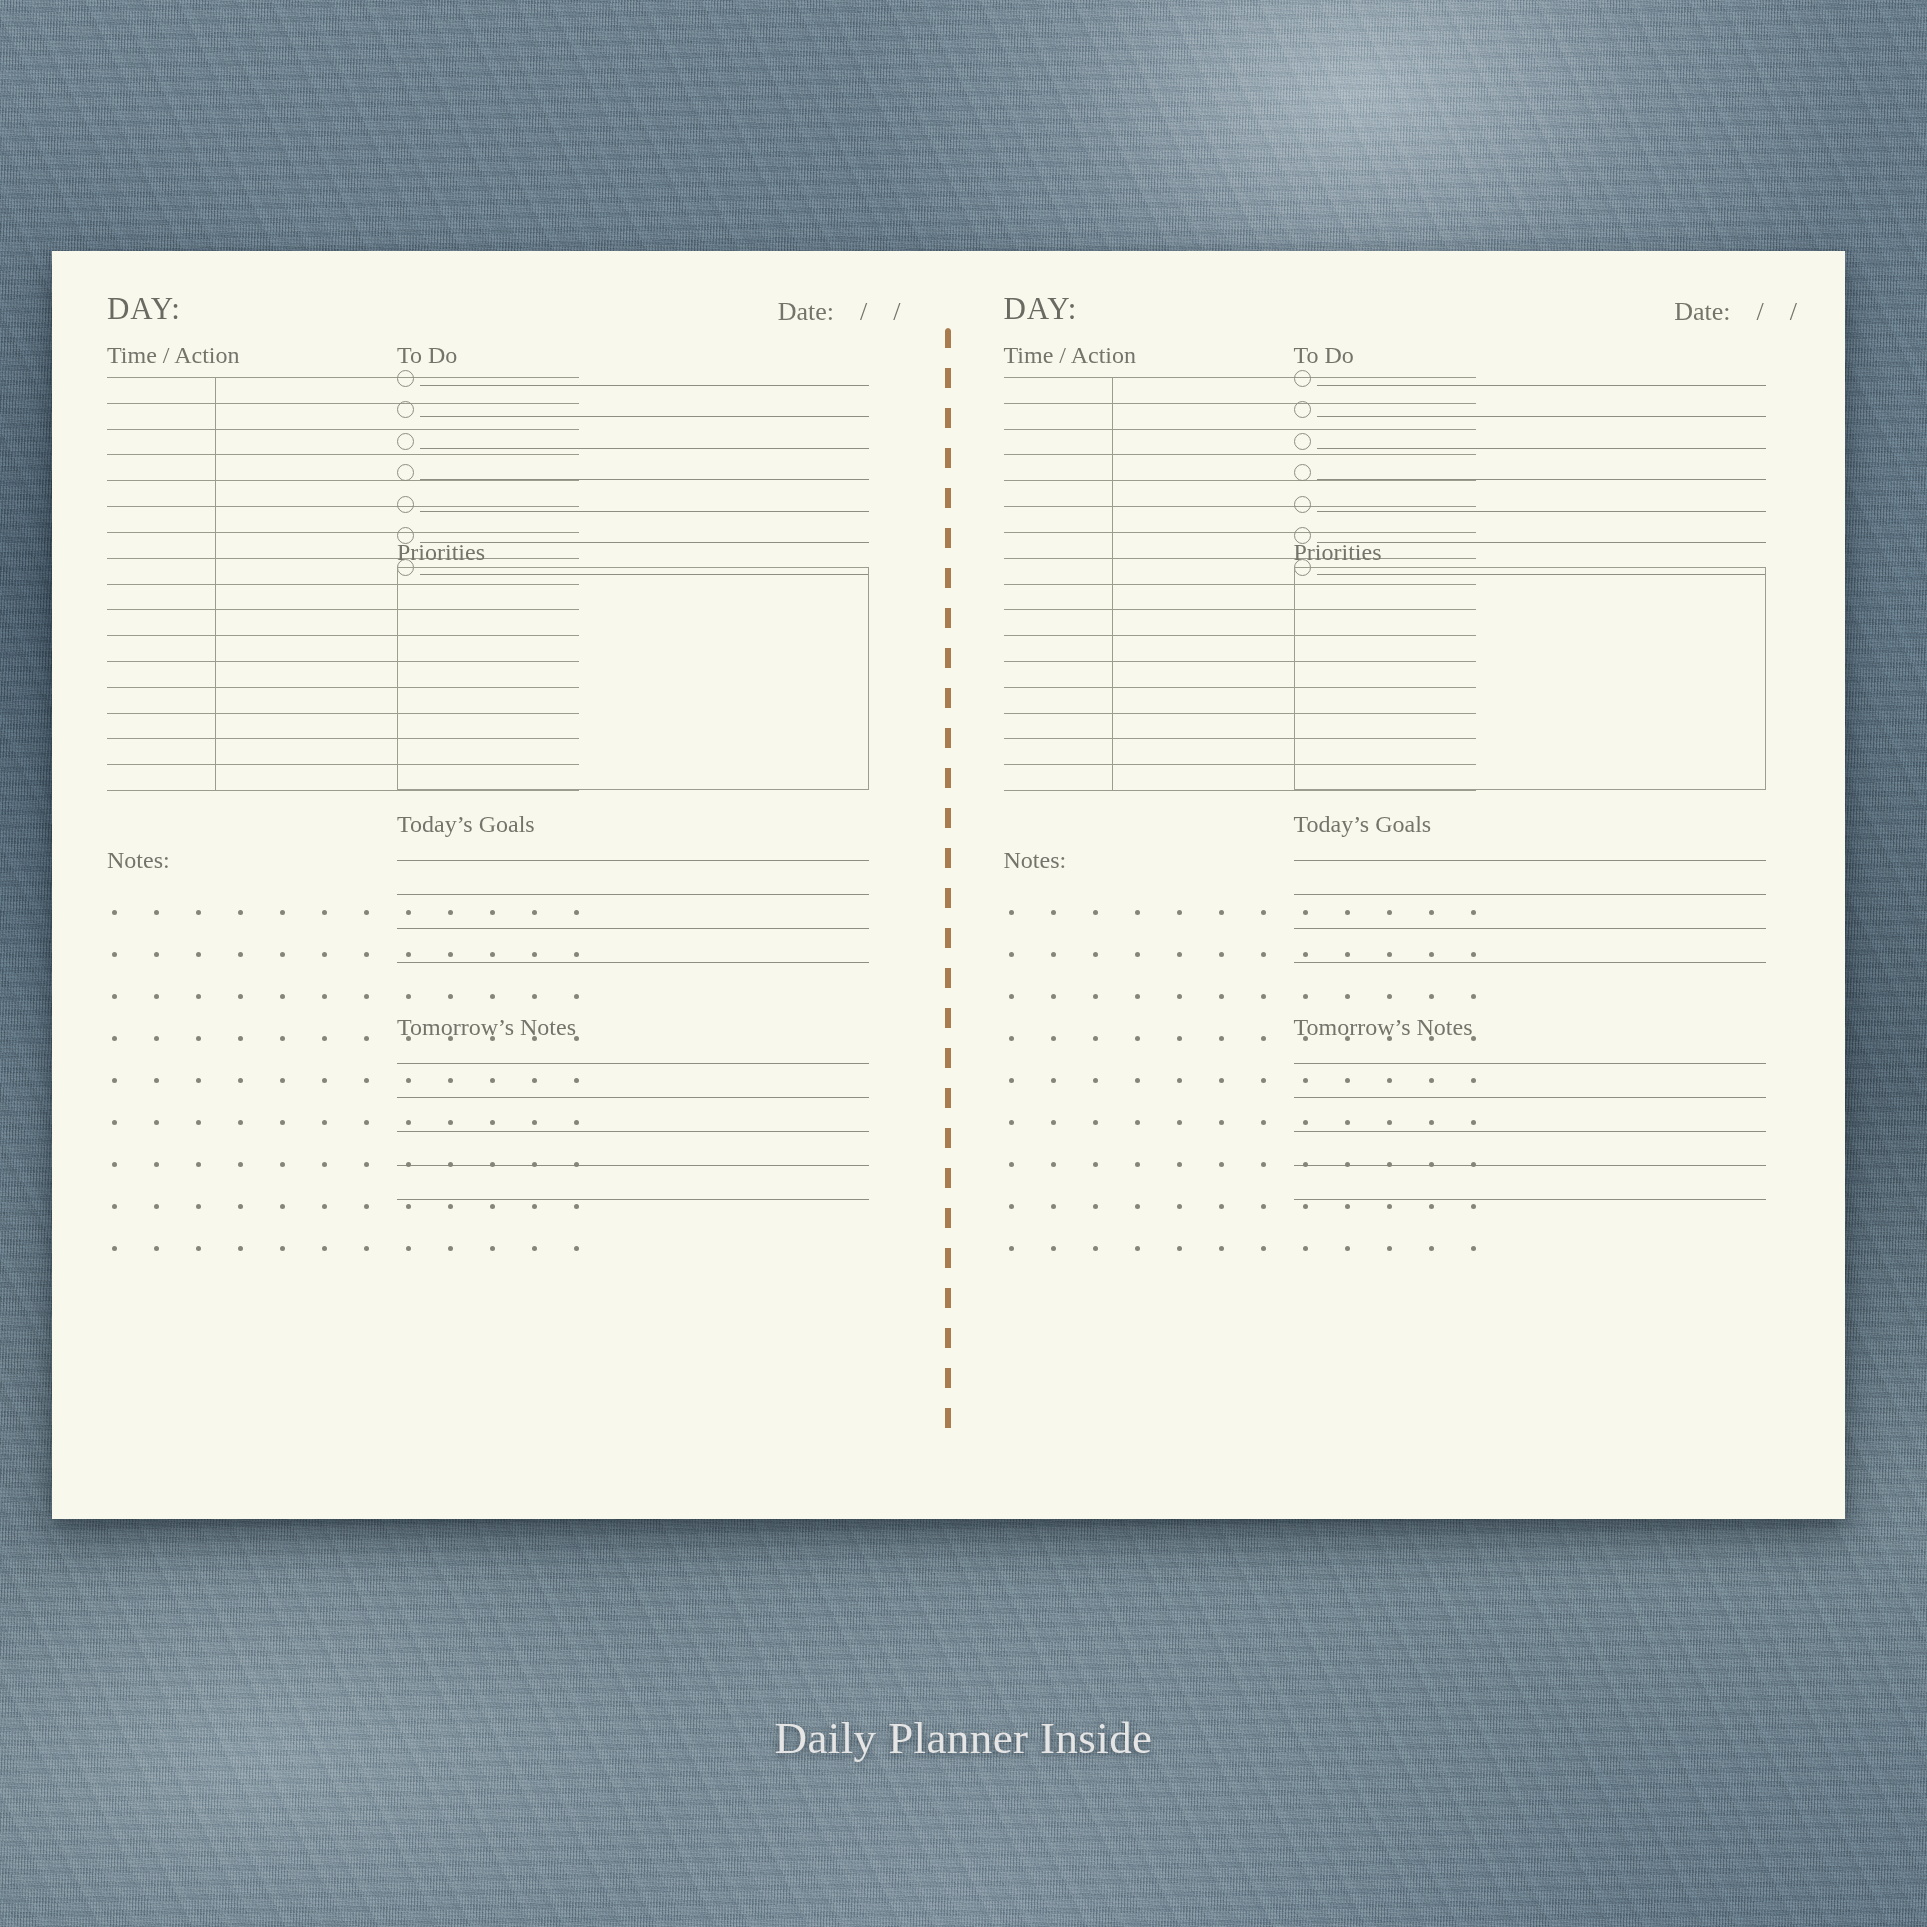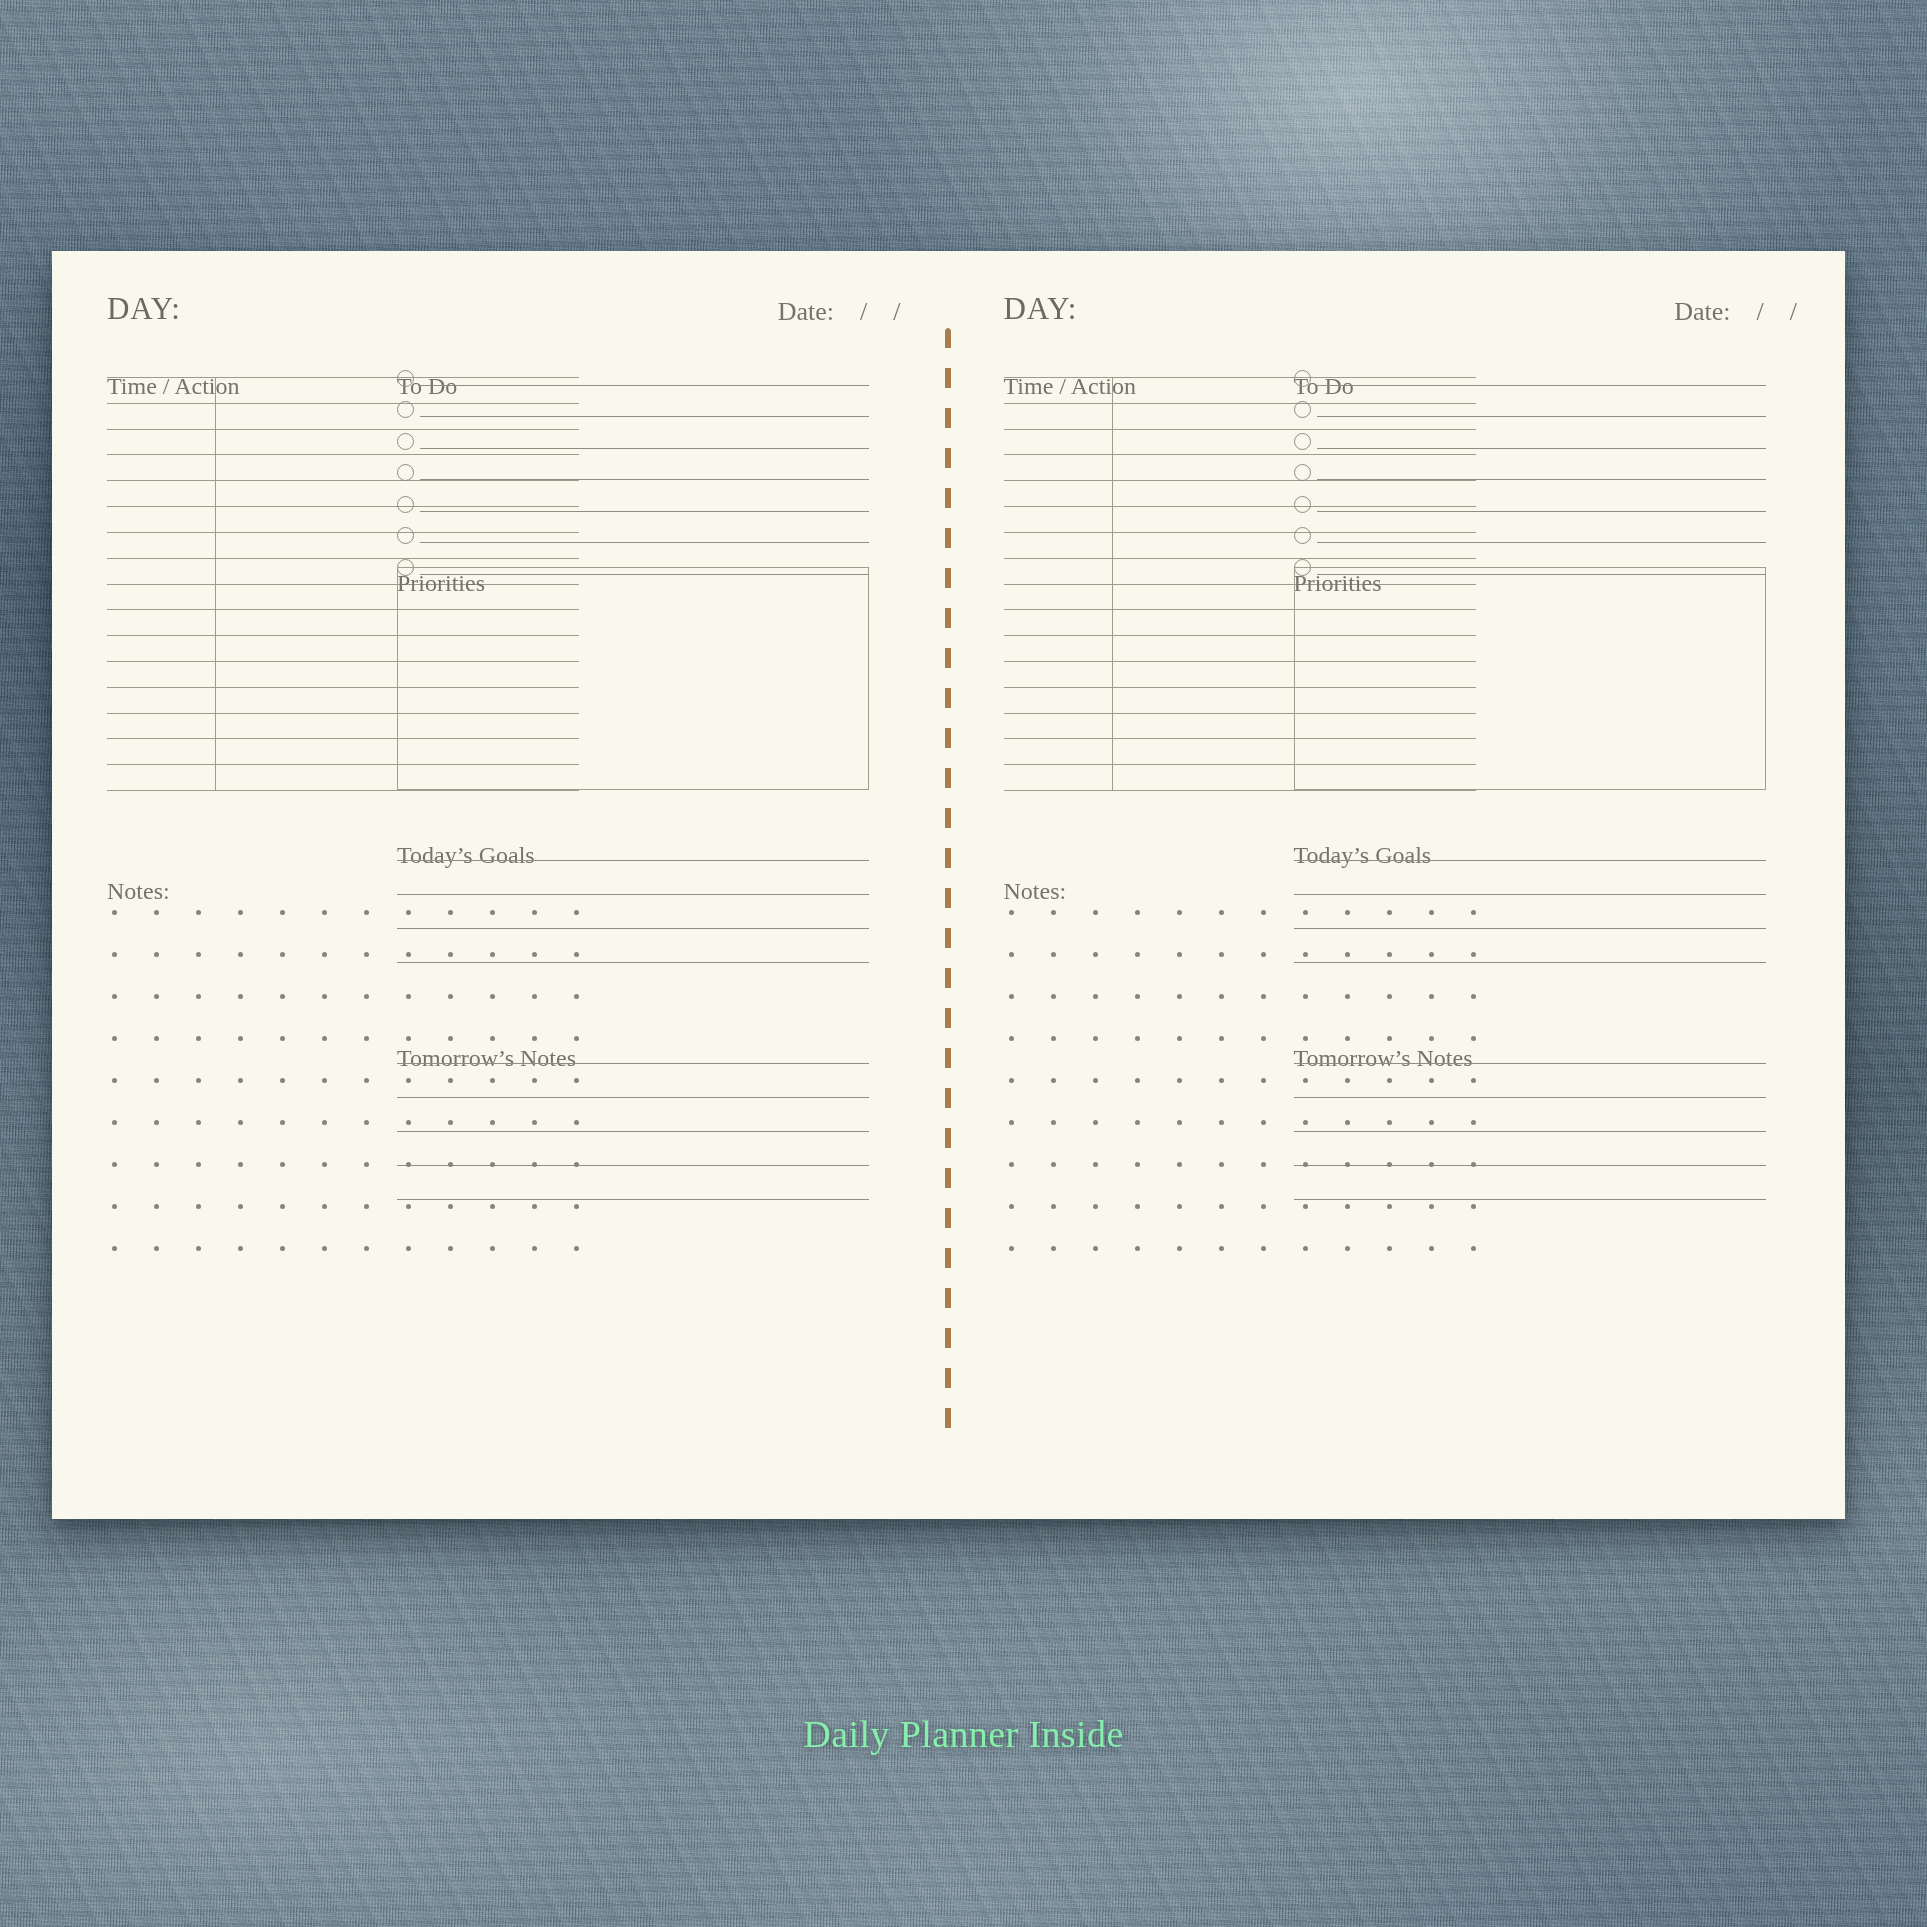--- a/index.html
+++ b/index.html
@@ -107,21 +107,20 @@
     position: absolute;
     font-size: 26px;
     color: #74746b;
     white-space: pre;
   }
   .sec-head {
     position: absolute;
     font-size: 24px;
     color: #74746b;
     white-space: nowrap;
-    margin-top: 31px;
   }
 
   
   .ta-grid { position: absolute; }
   .ta-row {
     position: absolute;
     left: 0;
     width: 100%;
     border-top: 1.5px solid #9b9b8e;
   }
@@ -184,22 +183,22 @@
     background: #85857a;
   }
 
   
   #caption {
     position: absolute;
     left: 0;
     right: 0;
     top: 1712px;
     text-align: center;
-    font-size: 38px;
-    color: #86efac;
+    font-size: 45px;
+    color: #e5e5e5;
     letter-spacing: 0.4px;
     text-shadow: 0 2.3px 7.7px rgba(16,28,38,0.5);
   }
 </style>
 </head>
 <body>
 
 <div id="backdrop"></div>
 <div id="grain"></div>
 <div id="grain2"></div>

